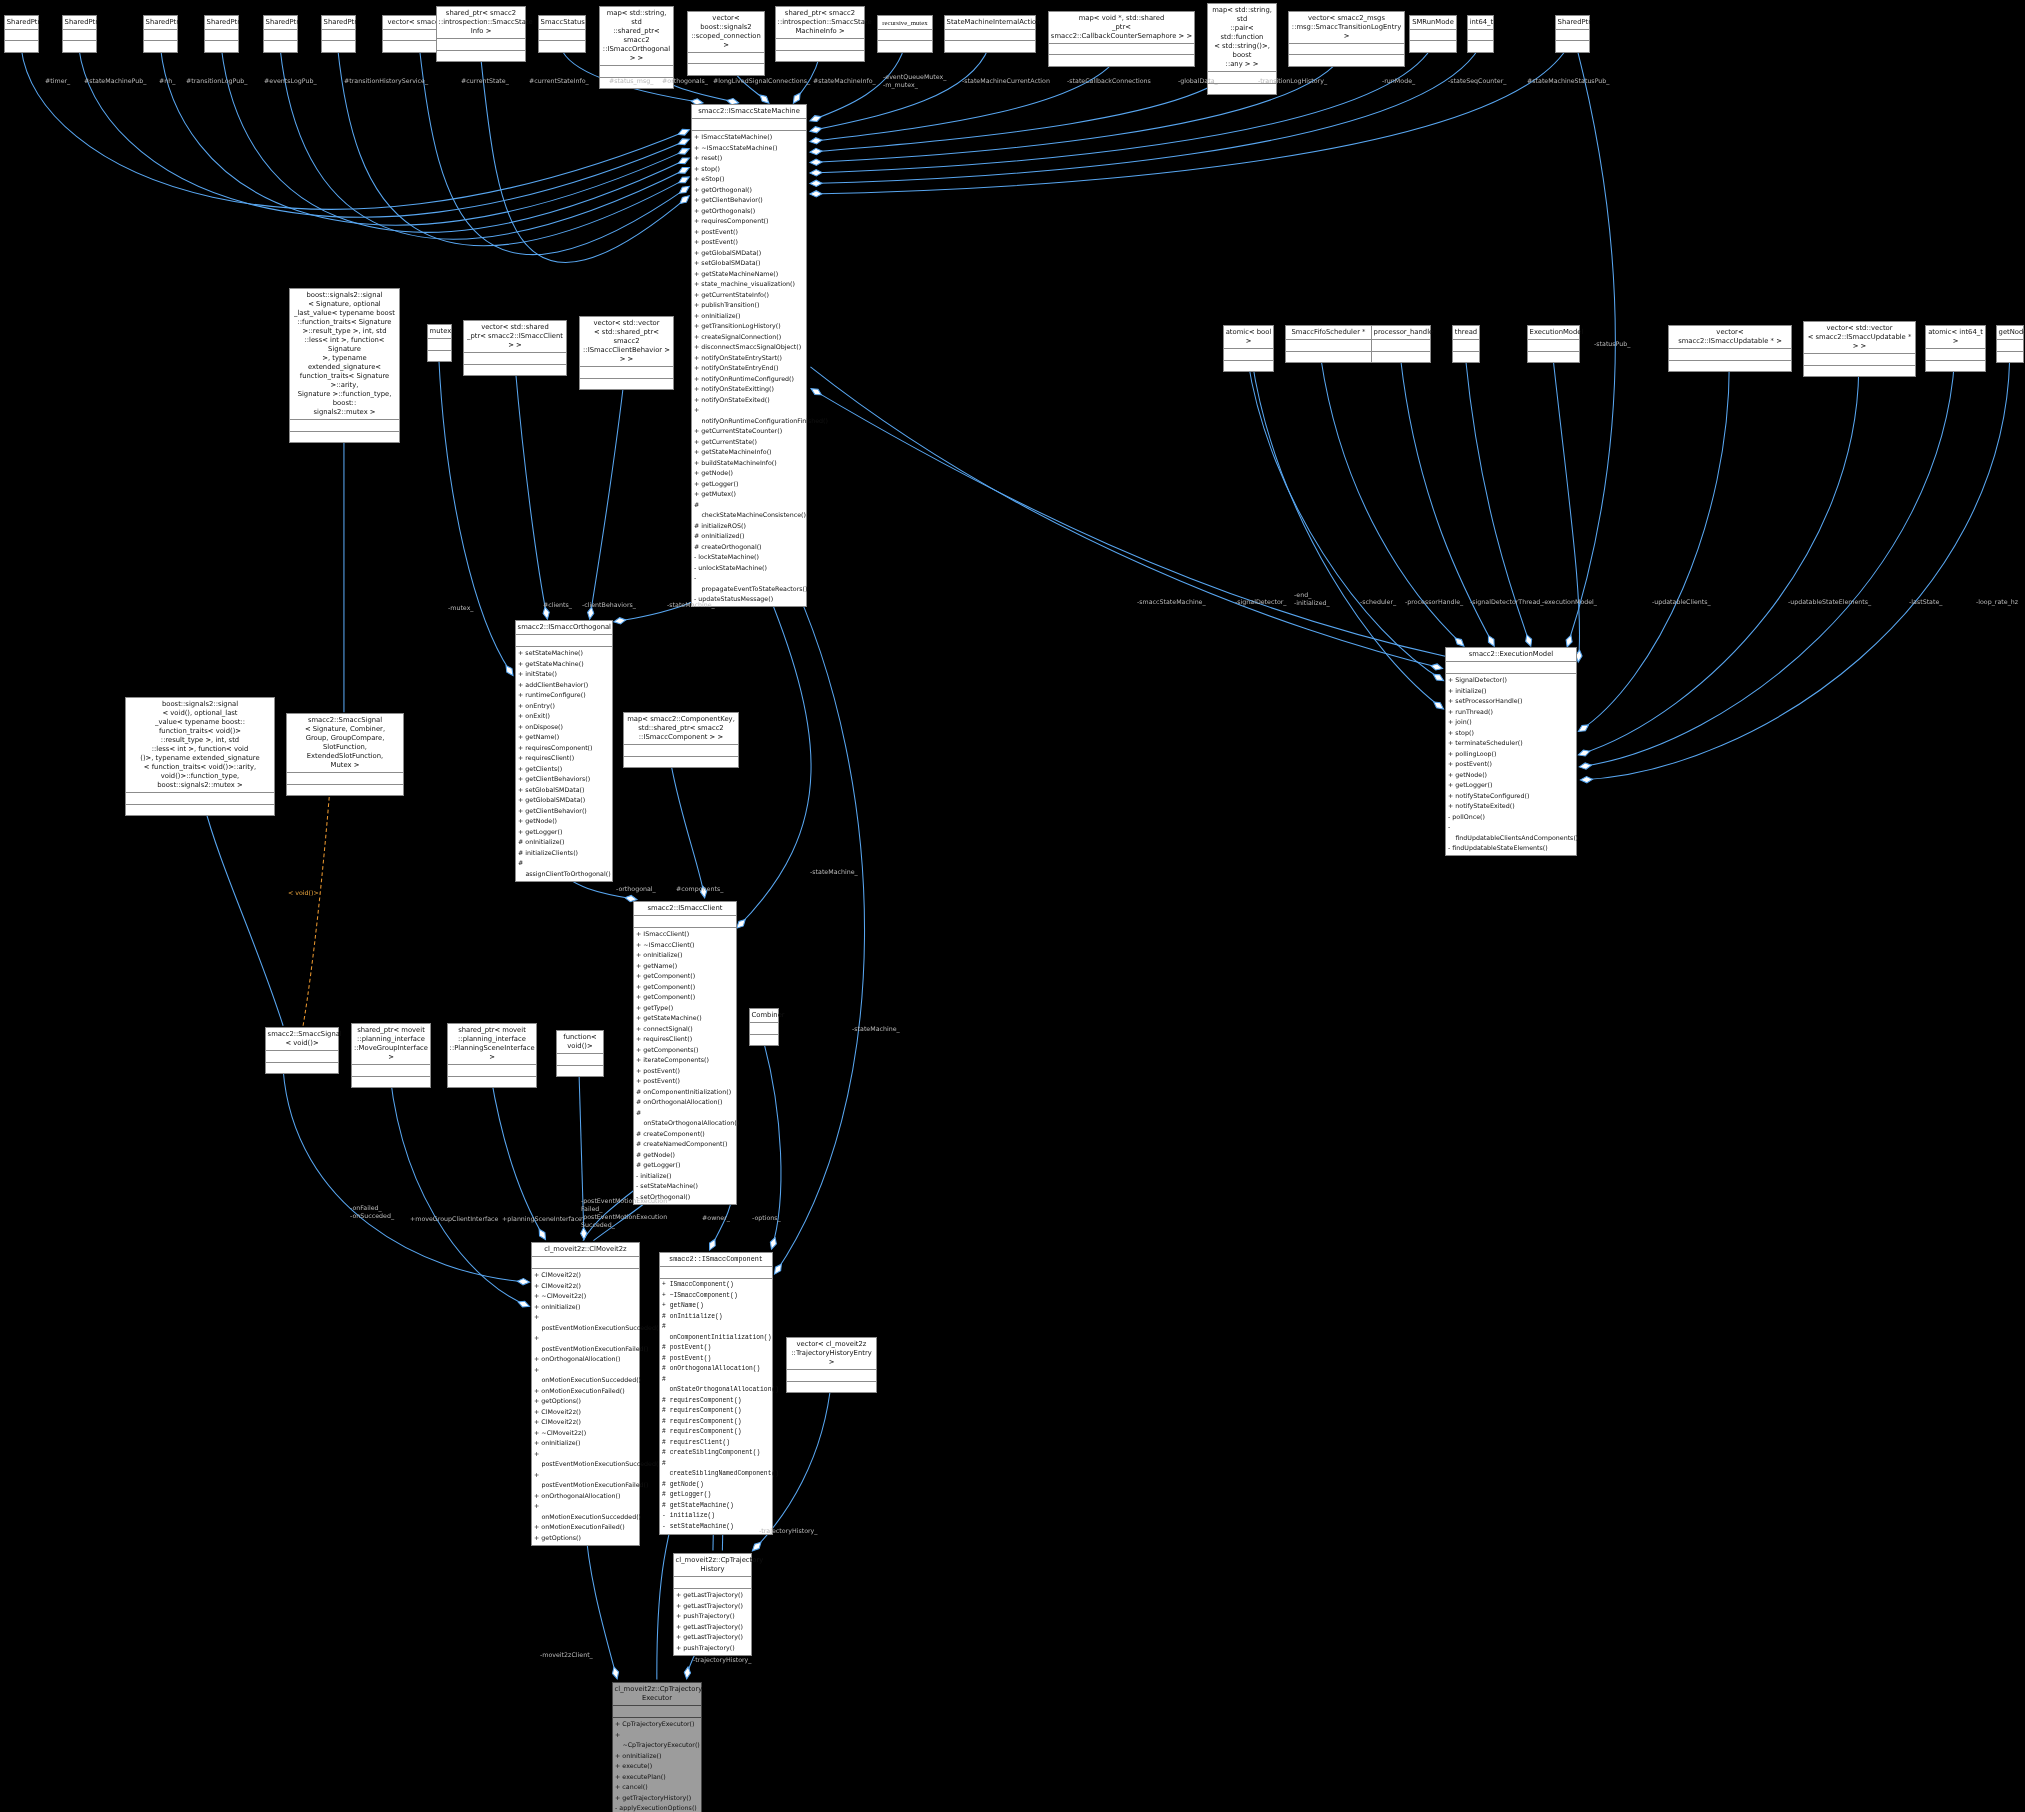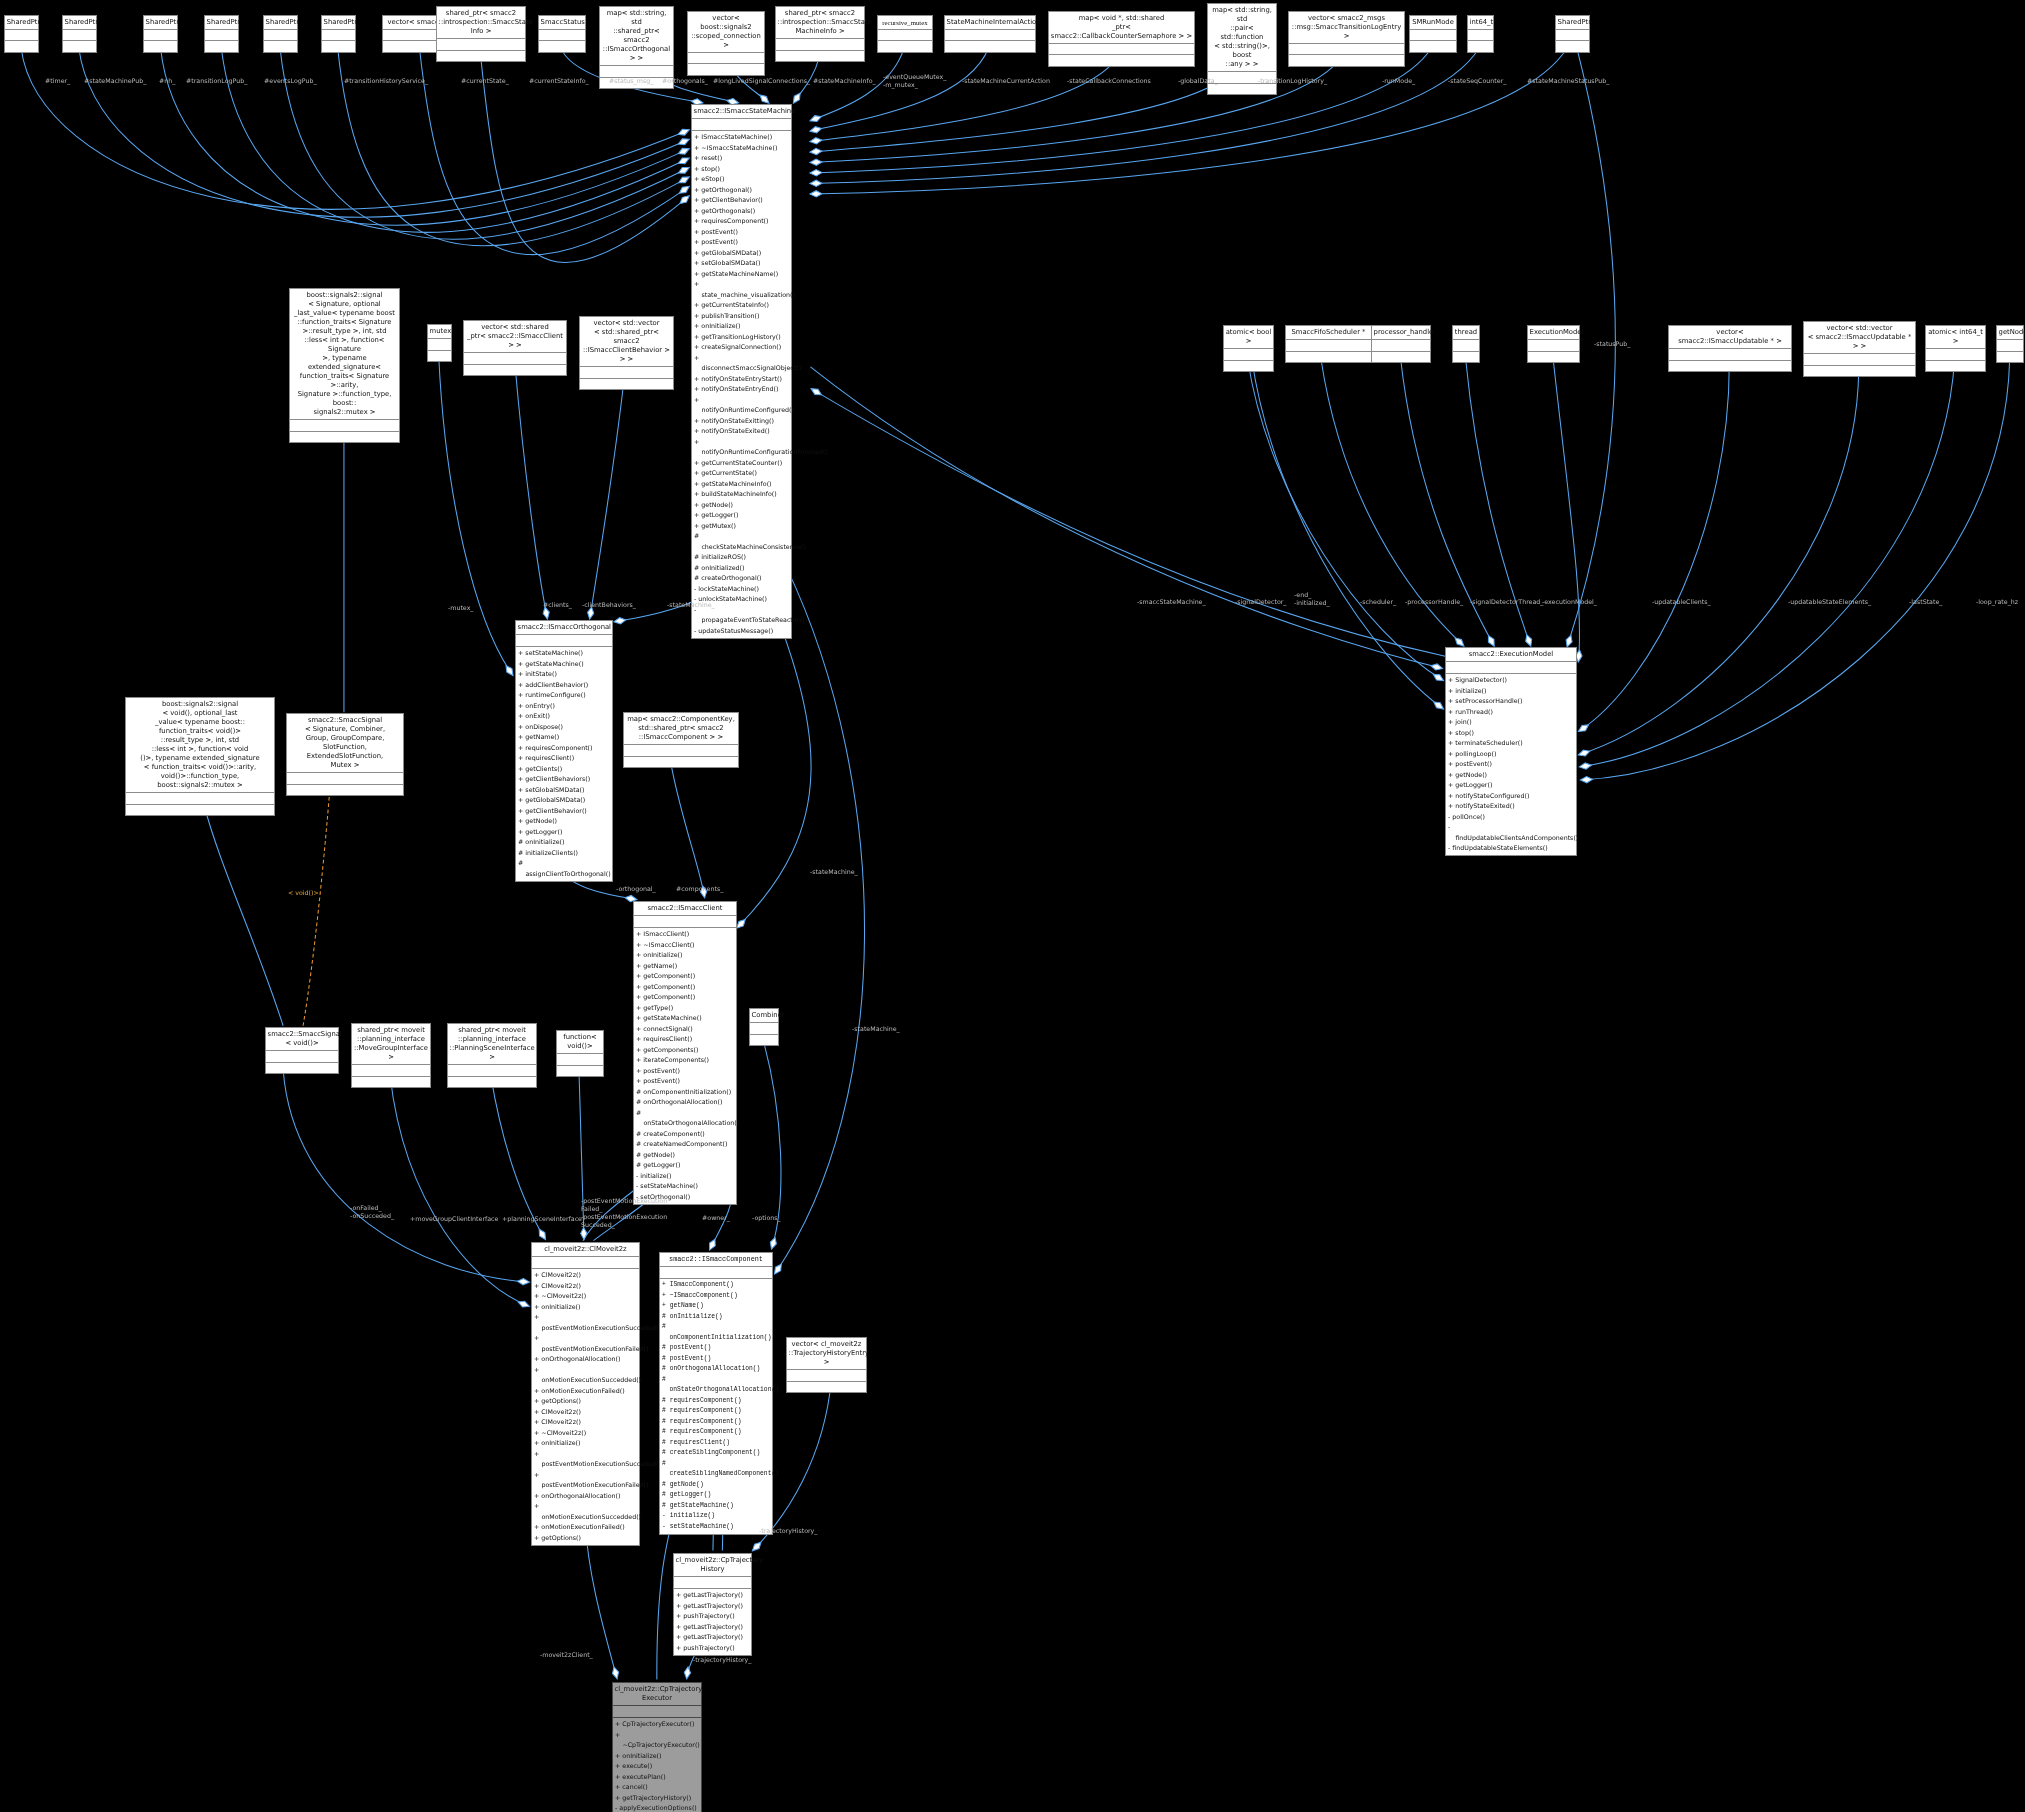--- a/index.html
+++ b/index.html
@@ -200,21 +200,21 @@
     <div class="box" style="left: 1467px; top: 14.7px; width: 27px;">
       <div class="bt">int64_t</div>
       <div class="ba"></div>
       <div class="ba"></div>
     </div>
     <div class="box" style="left: 1555px; top: 14.7px; width: 35px;">
       <div class="bt">SharedPtr</div>
       <div class="ba"></div>
       <div class="ba"></div>
     </div>
-    <div class="box" style="left: 691px; top: 104px; width: 101px;">
+    <div class="box" style="left: 691px; top: 104px; width: 116px;">
       <div class="bt">smacc2::ISmaccStateMachine</div>
       <div class="ba"></div>
       <div class="bm">
         <div class="ml">+ ISmaccStateMachine()</div>
         <div class="ml">+ ~ISmaccStateMachine()</div>
         <div class="ml">+ reset()</div>
         <div class="ml">+ stop()</div>
         <div class="ml">+ eStop()</div>
         <div class="ml">+ getOrthogonal()</div>
         <div class="ml">+ getClientBehavior()</div>
@@ -518,21 +518,21 @@
         <div class="ml"># requiresClient()</div>
         <div class="ml"># createSiblingComponent()</div>
         <div class="ml"># createSiblingNamedComponent()</div>
         <div class="ml"># getNode()</div>
         <div class="ml"># getLogger()</div>
         <div class="ml"># getStateMachine()</div>
         <div class="ml">- initialize()</div>
         <div class="ml">- setStateMachine()</div>
       </div>
     </div>
-    <div class="box" style="left: 786px; top: 1337px; width: 81px;">
+    <div class="box" style="left: 786px; top: 1337px; width: 91px;">
       <div class="bt">vector&lt; cl_moveit2z
 ::TrajectoryHistoryEntry &gt;</div>
       <div class="ba"></div>
       <div class="ba"></div>
     </div>
     <div class="box" style="left: 673px; top: 1553px; width: 79px;">
       <div class="bt">cl_moveit2z::CpTrajectory
 History</div>
       <div class="ba"></div>
       <div class="bm">

